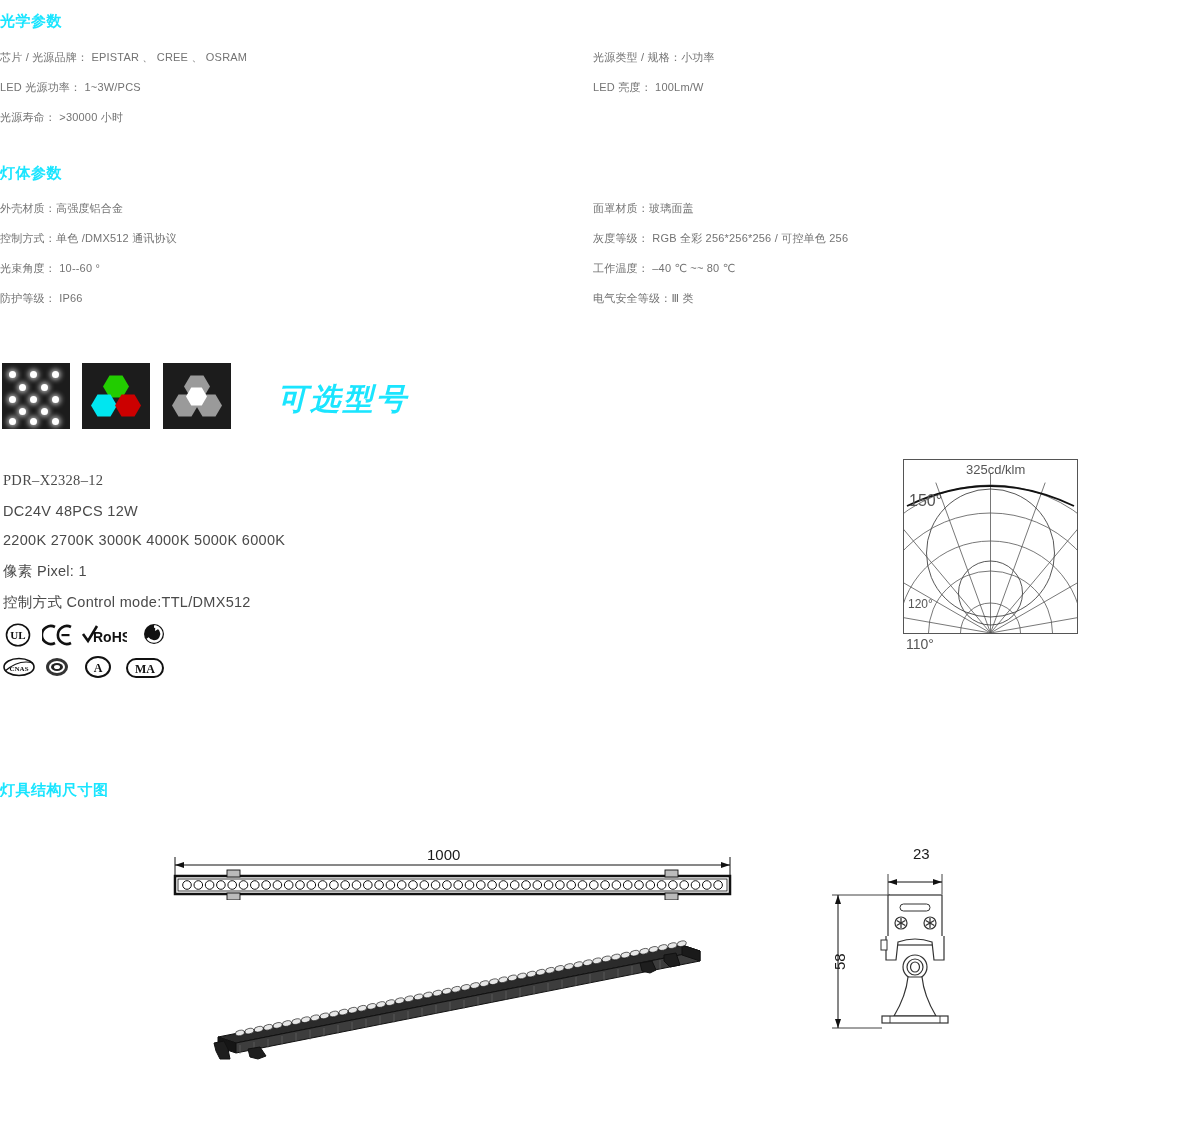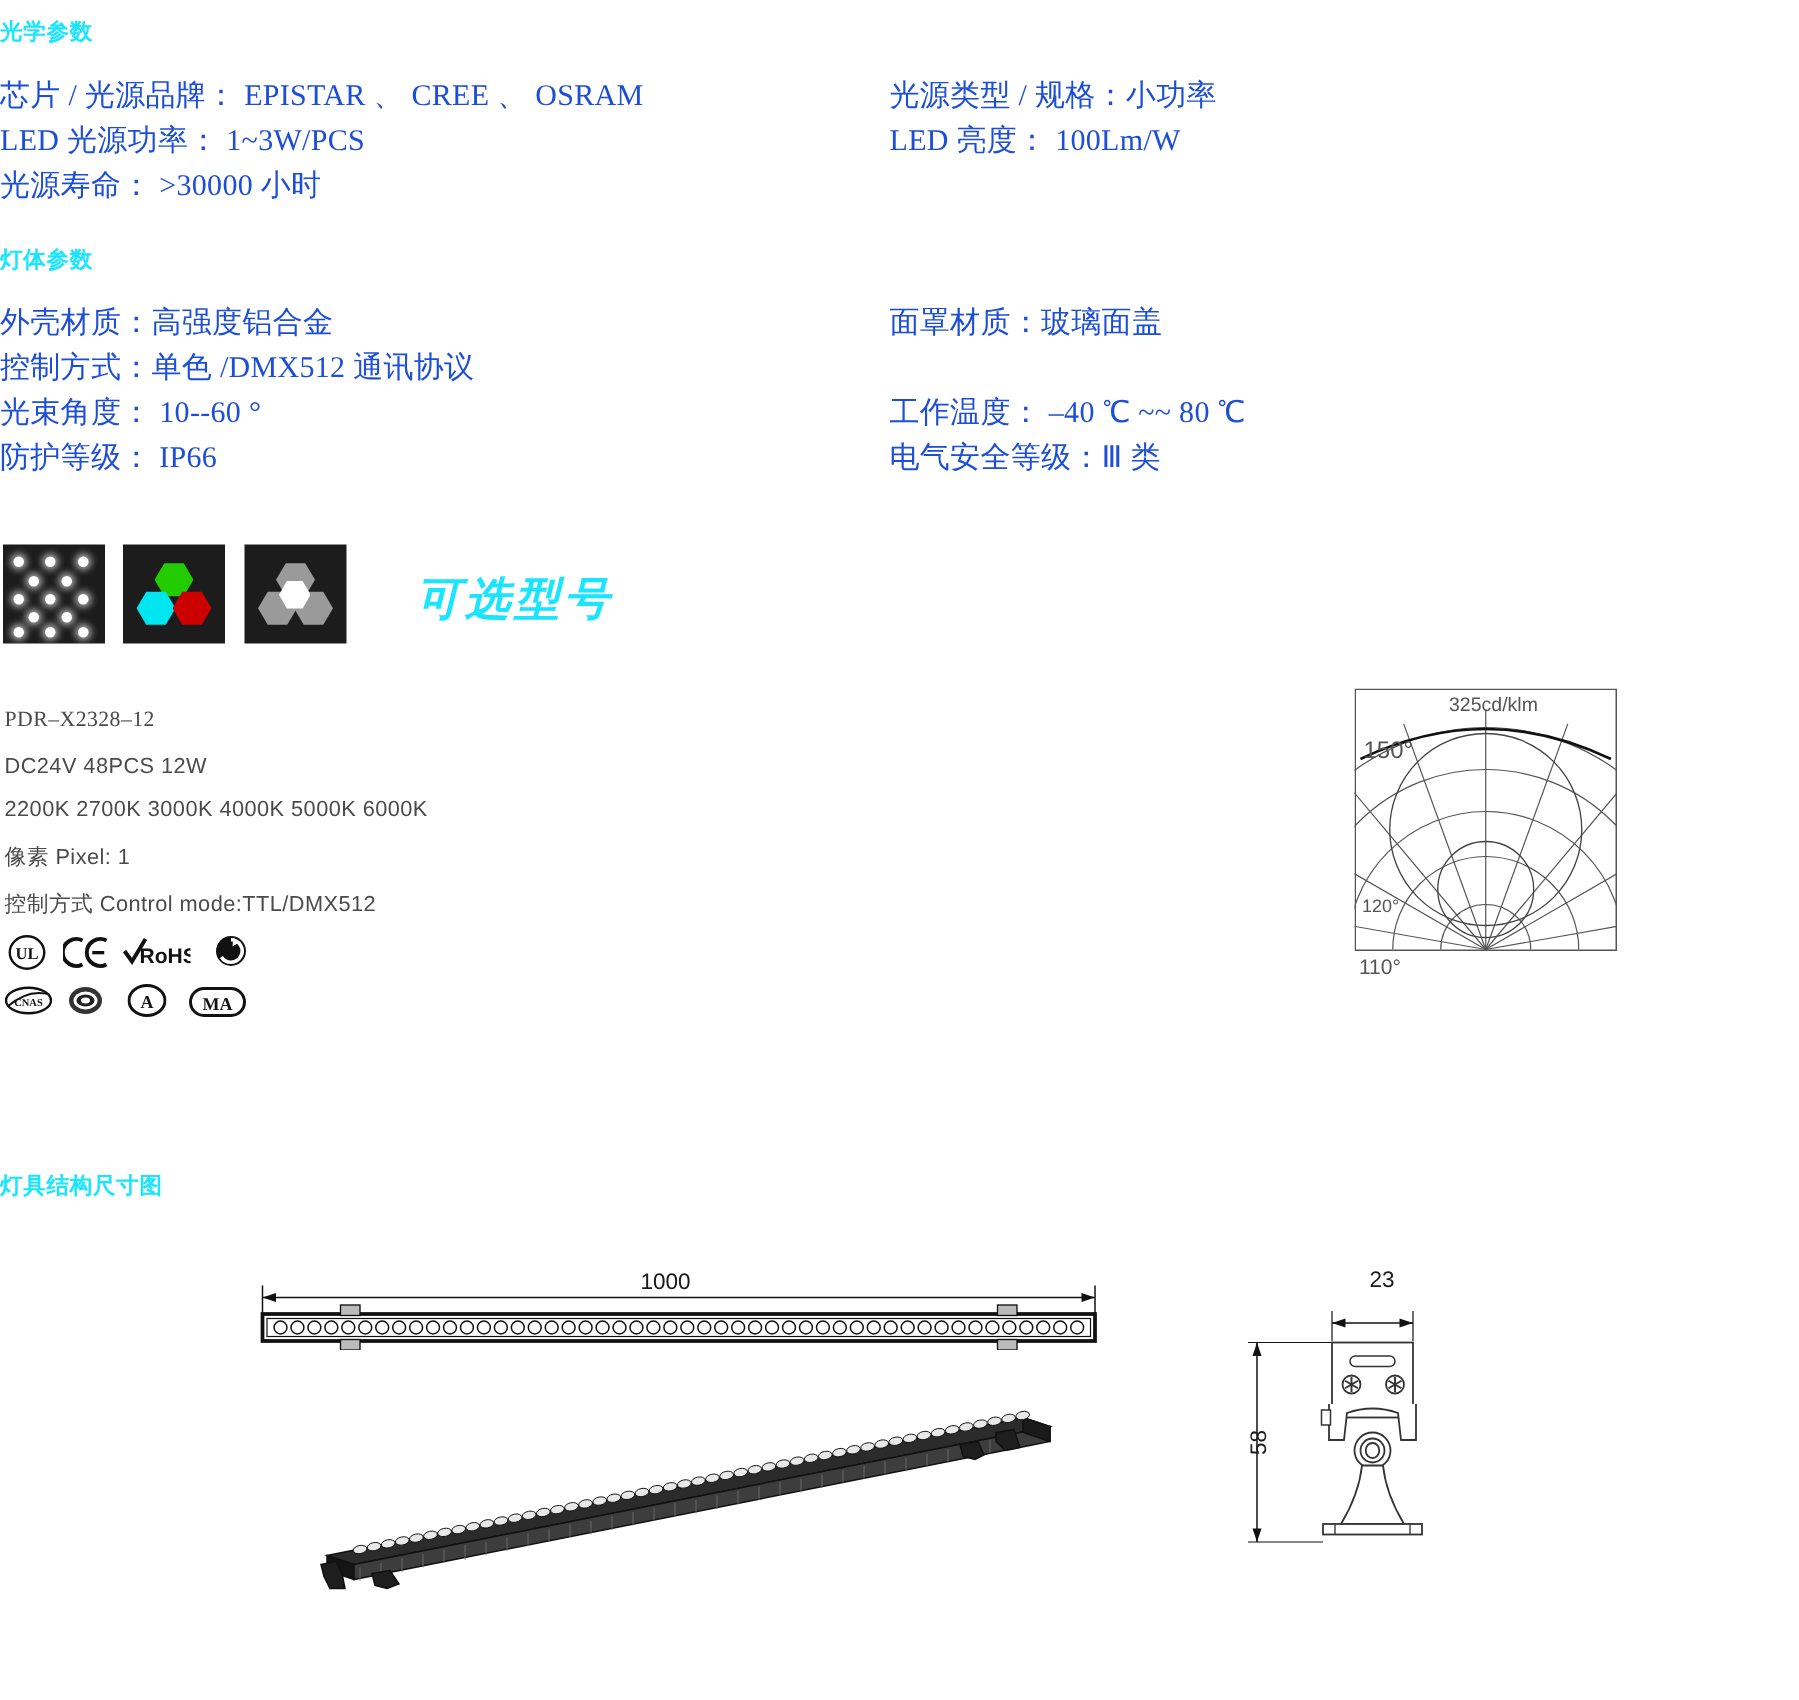--- a/index.html
+++ b/index.html
@@ -20,25 +20,24 @@
     position: absolute;
     color: #1ae5ff;
     font-size: 15px;
     font-weight: bold;
     letter-spacing: 0.5px;
     white-space: nowrap;
   }
 
   .spec-line {
     position: absolute;
-    color: #1d4ed8;
-    font-size: 20px;
+    color: #737373;
+    font-size: 11px;
     white-space: nowrap;
     letter-spacing: 0.2px;
-    font-family: Liberation Serif, serif;
   }
 
   
   .icon-box {
     position: absolute;
     width: 68px;
     height: 66px;
     background: #1c1c1c;
     overflow: hidden;
   }
@@ -125,20 +124,21 @@
   <div class="spec-line" style="left:593px; top:80px;">LED 亮度： 100Lm/W</div>
 
   <div class="sec-title" style="left:0px; top:164px;">灯体参数</div>
 
   <div class="spec-line" style="left:0px; top:201px;">外壳材质：高强度铝合金</div>
   <div class="spec-line" style="left:0px; top:231px;">控制方式：单色 /DMX512 通讯协议</div>
   <div class="spec-line" style="left:0px; top:261px;">光束角度： 10--60 °</div>
   <div class="spec-line" style="left:0px; top:291px;">防护等级： IP66</div>
 
   <div class="spec-line" style="left:593px; top:201px;">面罩材质：玻璃面盖</div>
+  <div class="spec-line" style="left:593px; top:231px;">灰度等级： RGB 全彩 256*256*256 / 可控单色 256</div>
   <div class="spec-line" style="left:593px; top:261px;">工作温度： –40 ℃ ~~ 80 ℃</div>
   <div class="spec-line" style="left:593px; top:291px;">电气安全等级：Ⅲ 类</div>
 
   <div class="icon-box" style="left:2px; top:363px;">
     <span class="led-dot" style="left:7px;  top:8px;"></span>
     <span class="led-dot" style="left:28px; top:8px;"></span>
     <span class="led-dot" style="left:50px; top:8px;"></span>
     <span class="led-dot" style="left:17px; top:21px;"></span>
     <span class="led-dot" style="left:39px; top:21px;"></span>
     <span class="led-dot" style="left:7px;  top:33px;"></span>

